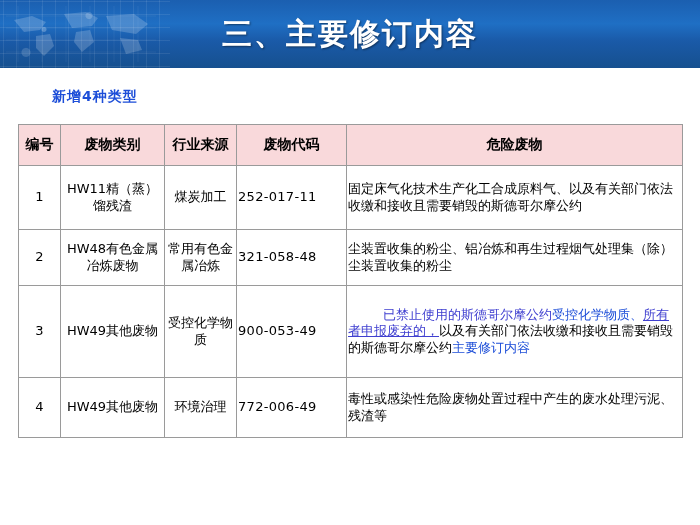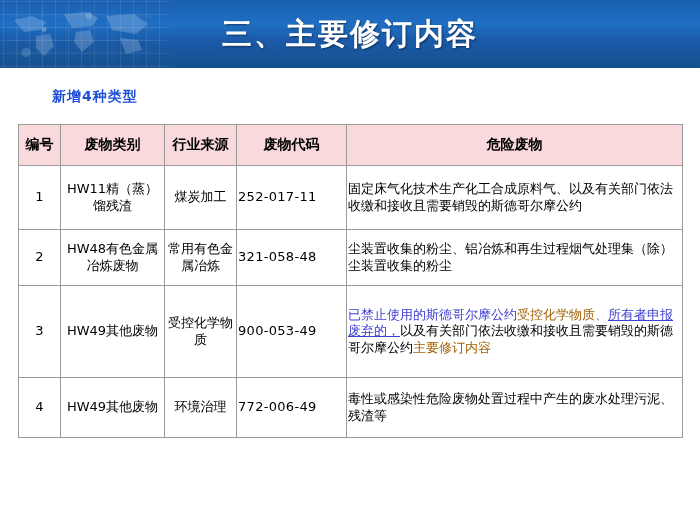--- a/index.html
+++ b/index.html
@@ -125,27 +125,28 @@
     font-size: 13px;
     letter-spacing: 0.3px;
   }
   td.c-desc {
     text-align: left;
     padding-left: 8px;
     padding-right: 8px;
   }
   .blue {
     color: #4040d0;
+    margin-left: 35px;
   }
   .blue-u {
     color: #4040d0;
     text-decoration: underline;
   }
   .purple {
-    color: #a16207;
+    color: #1d4ed8;
     text-align: right;
   }
   .row-h1 { height: 64px; }
   .row-h2 { height: 56px; }
   .row-h3 { height: 92px; }
   .row-h4 { height: 60px; }
 </style>
 </head>
 <body>
 

